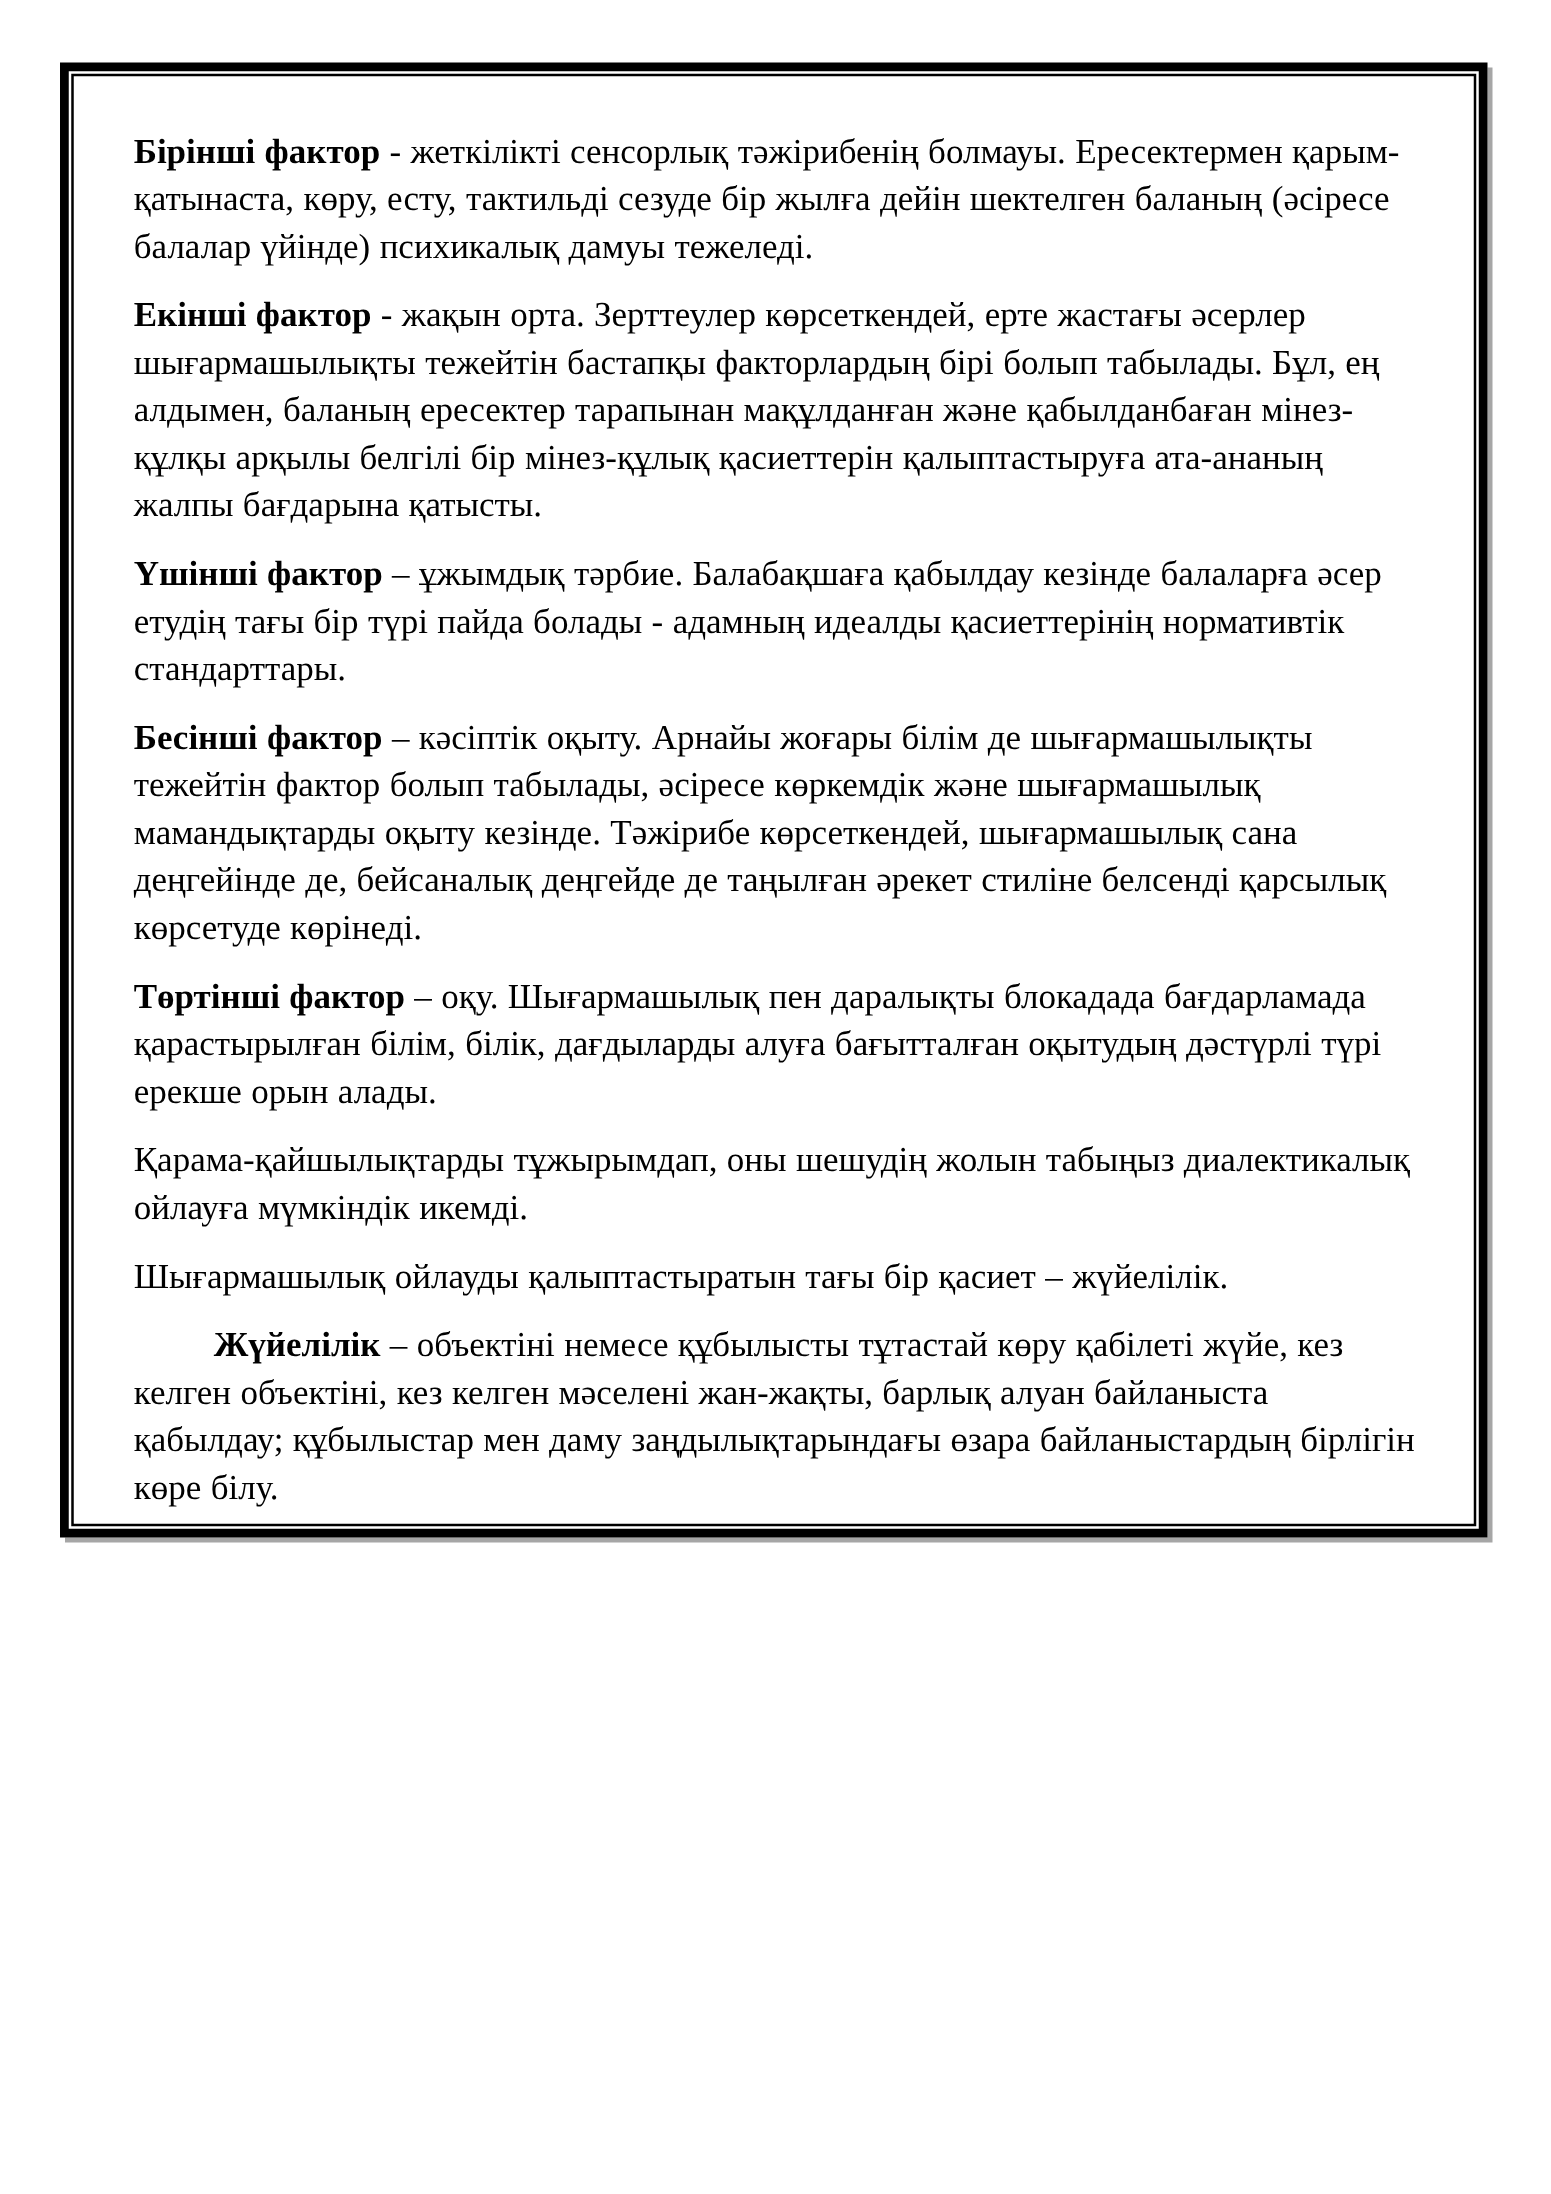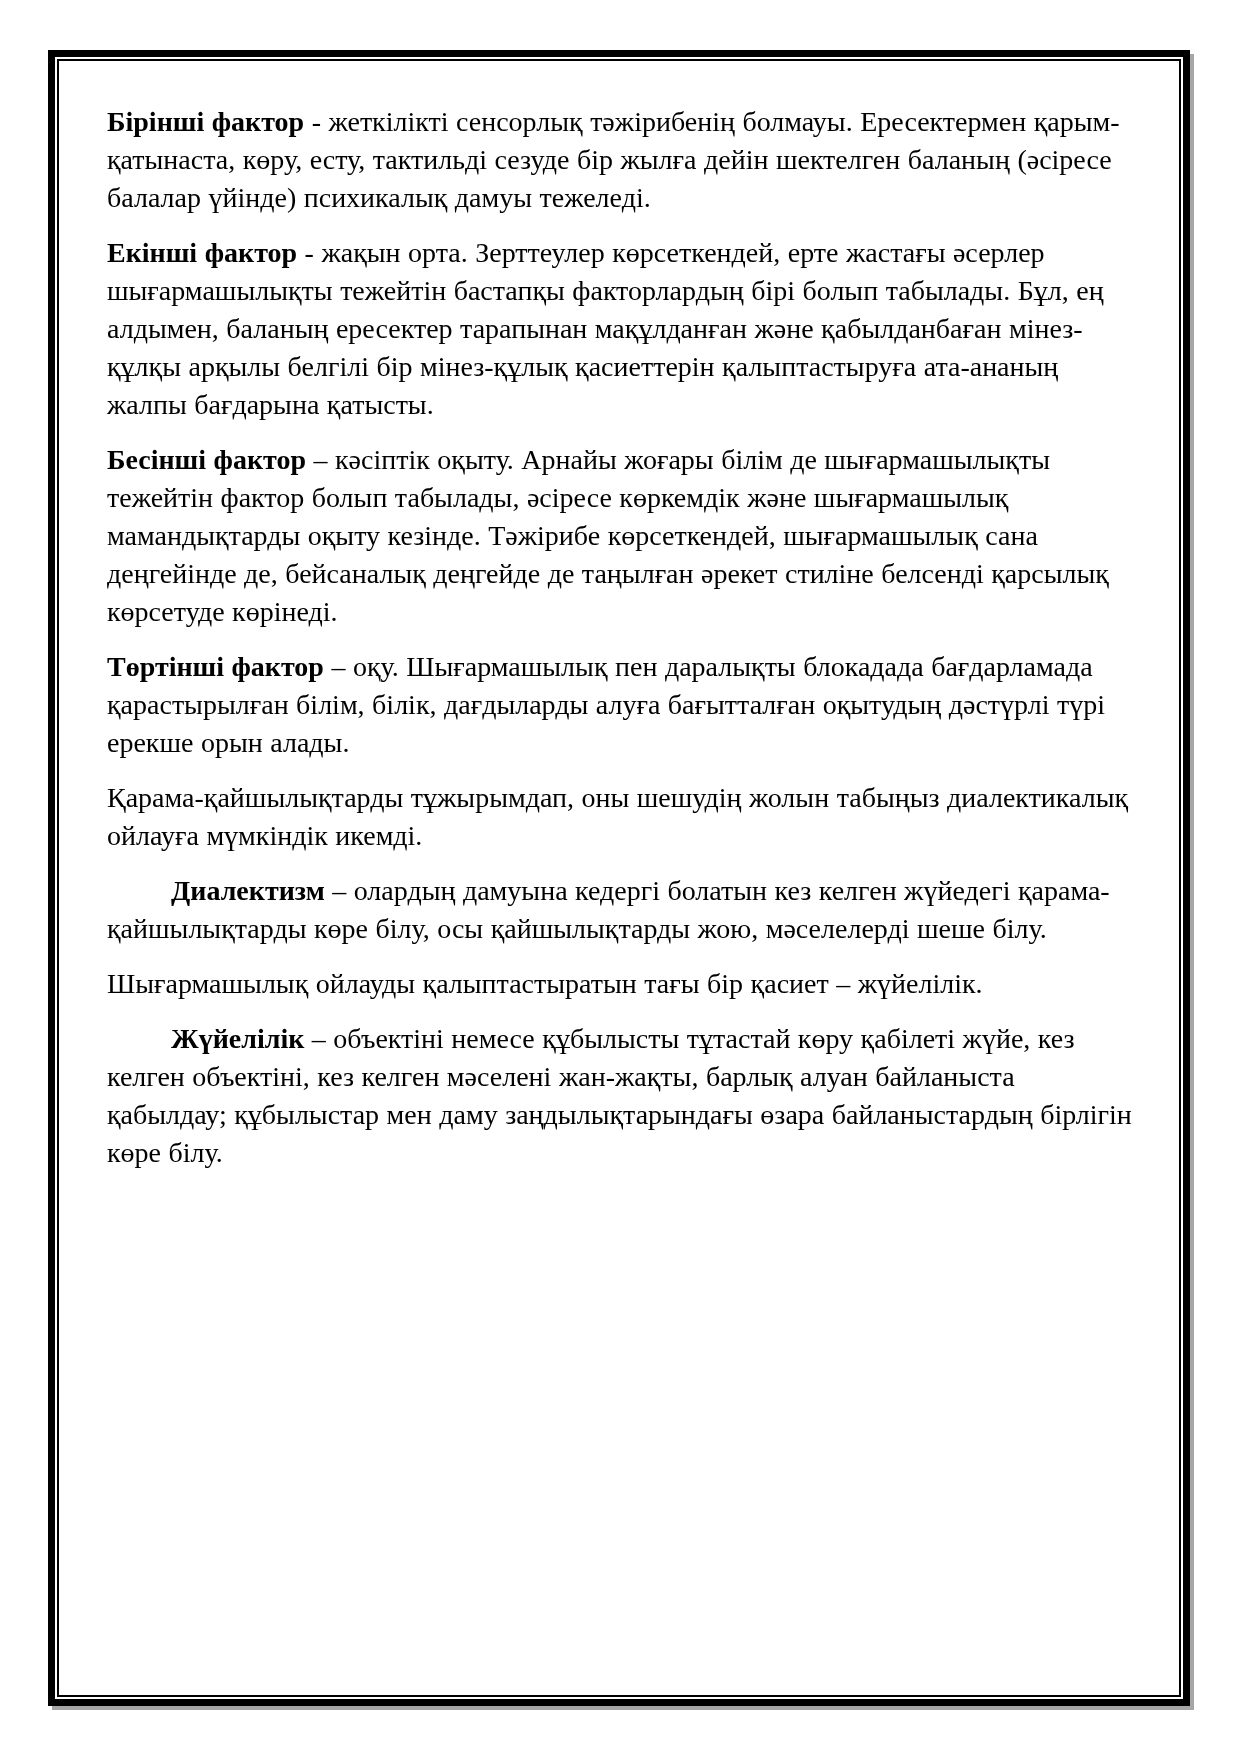--- a/index.html
+++ b/index.html
@@ -12,21 +12,21 @@
     height: 1755px;
     position: relative;
     font-family: "Liberation Serif", "DejaVu Serif", serif;
     color: #000000;
   }
   .frame {
     position: absolute;
     left: 48px;
     top: 50px;
     width: 1142px;
-    height: 1656px;
+    height: 1180px;
     box-sizing: border-box;
     border: 7px solid #000000;
     background: #ffffff;
     box-shadow: 4px 4px 0 #a6a6a6;
     text-decoration: underline;
   }
   .frame-inner {
     position: absolute;
     top: 2px; left: 2px; right: 2px; bottom: 2px;
     border: 2px solid #000000;
@@ -54,22 +54,22 @@
 </style>
 </head>
 <body>
 
 <div class="page">
   <div class="frame">
     <div class="frame-inner">
       <div class="doc-body">
           <p class="para"><b>Бірінші фактор</b><span> - жеткілікті сенсорлық тәжірибенің болмауы. Ересектермен қарым-қатынаста, көру, есту, тактильді сезуде бір жылға дейін шектелген баланың (әсіресе балалар үйінде) психикалық дамуы тежеледі.</span></p>
           <p class="para"><b>Екінші фактор</b><span> - жақын орта. Зерттеулер көрсеткендей, ерте жастағы әсерлер шығармашылықты тежейтін бастапқы факторлардың бірі болып табылады. Бұл, ең алдымен, баланың ересектер тарапынан мақұлданған және қабылданбаған мінез-құлқы арқылы белгілі бір мінез-құлық қасиеттерін қалыптастыруға ата-ананың жалпы бағдарына қатысты.</span></p>
+          <p class="para"><b>Үшінші фактор</b><span> – ұжымдық тәрбие. Балабақшаға қабылдау кезінде балаларға әсер етудің тағы бір түрі пайда болады - адамның идеалды қасиеттерінің нормативтік стандарттары.</span></p>
           <p class="para"><b>Бесінші фактор</b><span> – кәсіптік оқыту. Арнайы жоғары білім де шығармашылықты тежейтін фактор болып табылады, әсіресе көркемдік және шығармашылық мамандықтарды оқыту кезінде. Тәжірибе көрсеткендей, шығармашылық сана деңгейінде де, бейсаналық деңгейде де таңылған әрекет стиліне белсенді қарсылық көрсетуде көрінеді.</span></p>
           <p class="para"><b>Төртінші фактор</b><span> – оқу. Шығармашылық пен даралықты блокадада бағдарламада қарастырылған білім, білік, дағдыларды алуға бағытталған оқытудың дәстүрлі түрі ерекше орын алады.</span></p>
           <p class="para"><span>Қарама-қайшылықтарды тұжырымдап, оны шешудің жолын табыңыз диалектикалық ойлауға мүмкіндік икемді.</span></p>
-          <p class="para indent"><b>Диалектизм</b><span> – олардың дамуына кедергі болатын кез келген жүйедегі қарама-қайшылықтарды көре білу, осы қайшылықтарды жою, мәселелерді шеше білу.</span></p>
           <p class="para"><span>Шығармашылық ойлауды қалыптастыратын тағы бір қасиет – жүйелілік.</span></p>
           <p class="para indent"><b>Жүйелілік</b><span> – объектіні немесе құбылысты тұтастай көру қабілеті жүйе, кез келген объектіні, кез келген мәселені жан-жақты, барлық алуан байланыста қабылдау; құбылыстар мен даму заңдылықтарындағы өзара байланыстардың бірлігін көре білу.</span></p>
         </div>
     </div>
   </div>
 </div>
 
 </body></html>

